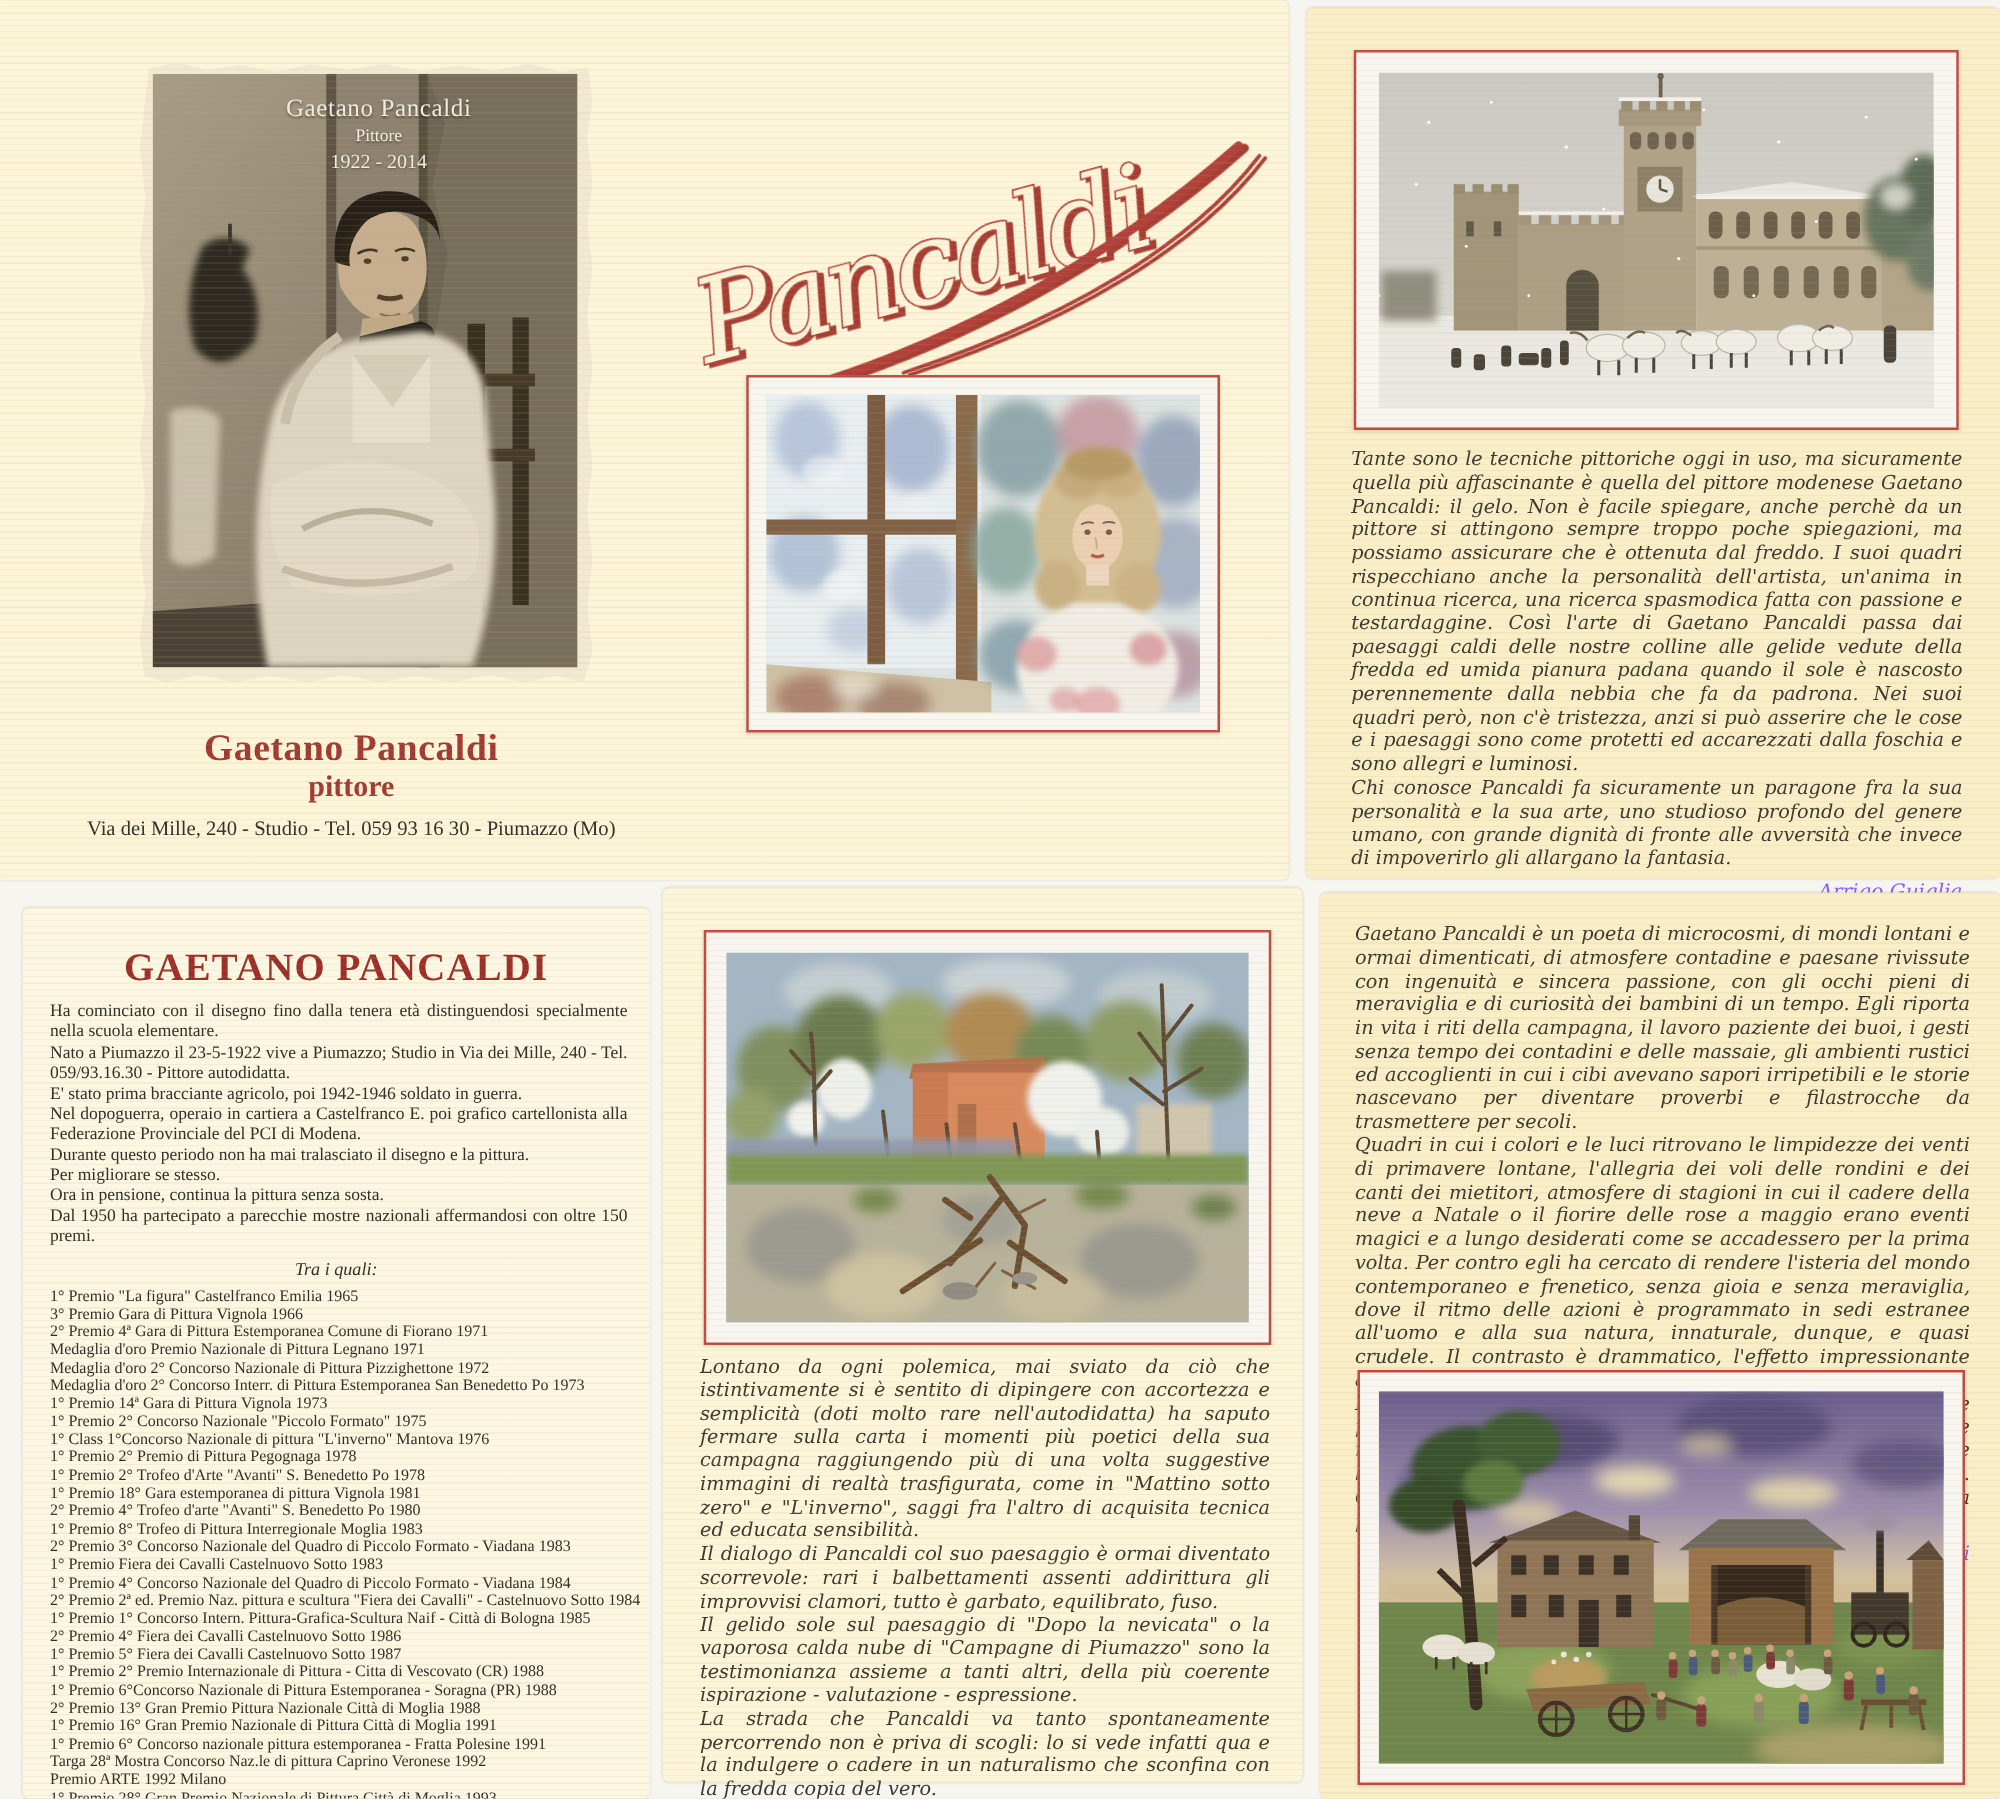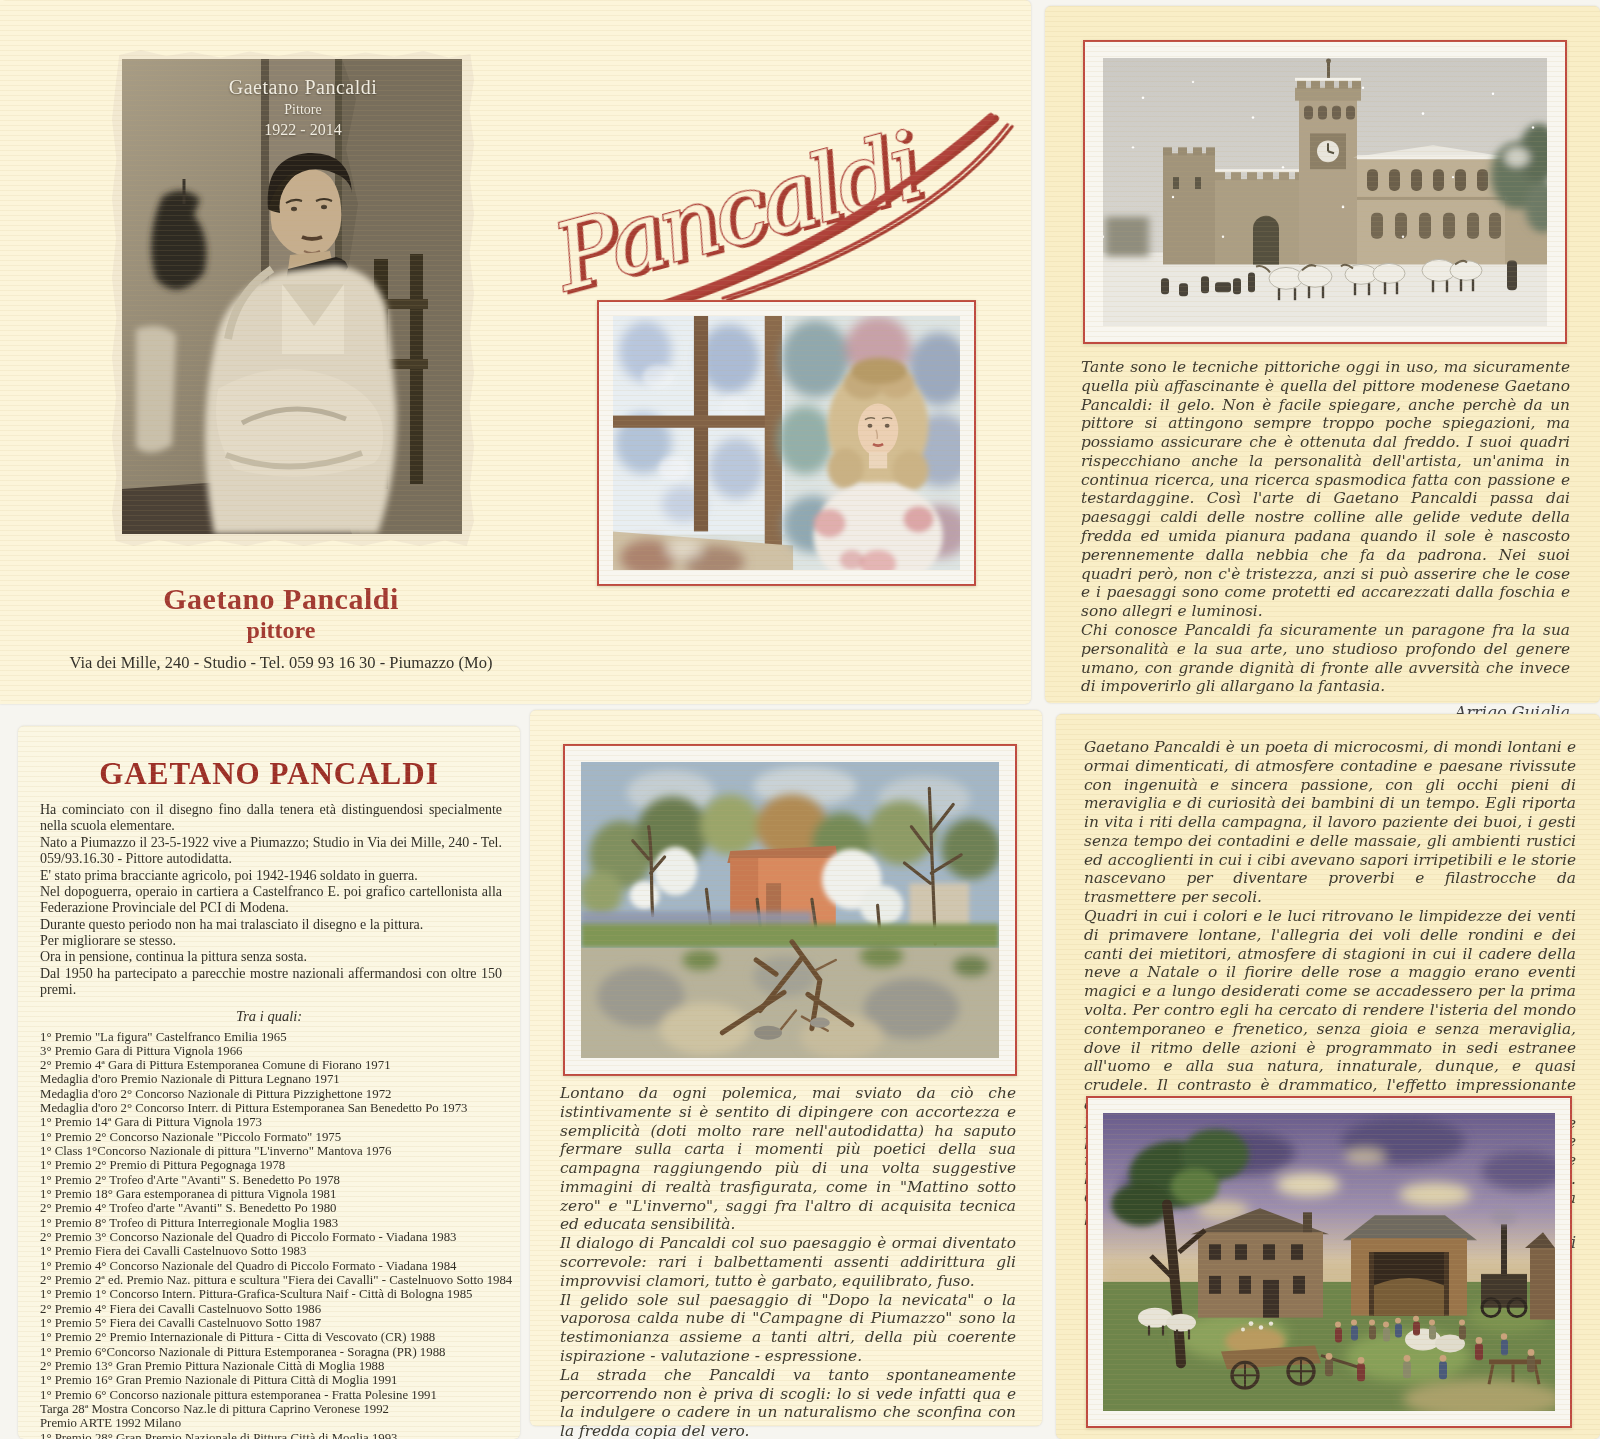--- a/index.html
+++ b/index.html
@@ -38,21 +38,21 @@
   .frame svg{display:block;}
   #frame1{left:597px;top:300px;width:347px;height:254px;padding:14px;}
   #frame2{left:38px;top:34px;width:444px;height:268px;padding:16px 18px;}
   #frame3{left:33px;top:34px;width:418px;height:296px;padding:16px;}
   #frame4{left:30px;top:382px;width:452px;height:298px;padding:15px;}
 
   
   .essay{position:absolute;}
   .essay p{font-style:italic;font-family:"DejaVu Serif",serif;font-size:15.4px;line-height:1.22;
     color:#3b382e;text-align:justify;margin:0;}
-  .author{font-style:italic;font-family:"DejaVu Serif",serif;font-size:16px;color:#404040;
+  .author{font-style:italic;font-family:"DejaVu Serif",serif;font-size:16px;color:#8b5cf6;
     text-align:right;margin-top:7px;}
   #essay-tr{left:36px;top:352px;width:489px;}
   #essay-bm{left:30px;top:374px;width:456px;}
   #essay-br{left:28px;top:24px;width:492px;}
 
   
   #bl-heading{margin:30px 0 10px;text-align:center;font-size:31px;font-weight:bold;color:#9c2f27;letter-spacing:1px;}
   #bio{margin:0 18px 0 22px;}
   #bio p{font-size:14px;line-height:1.17;color:#2f2d26;margin:0;text-align:justify;}
   #list-intro{text-align:center;font-style:italic;font-size:14.5px;color:#2f2d26;margin:9px 0 5px;}

